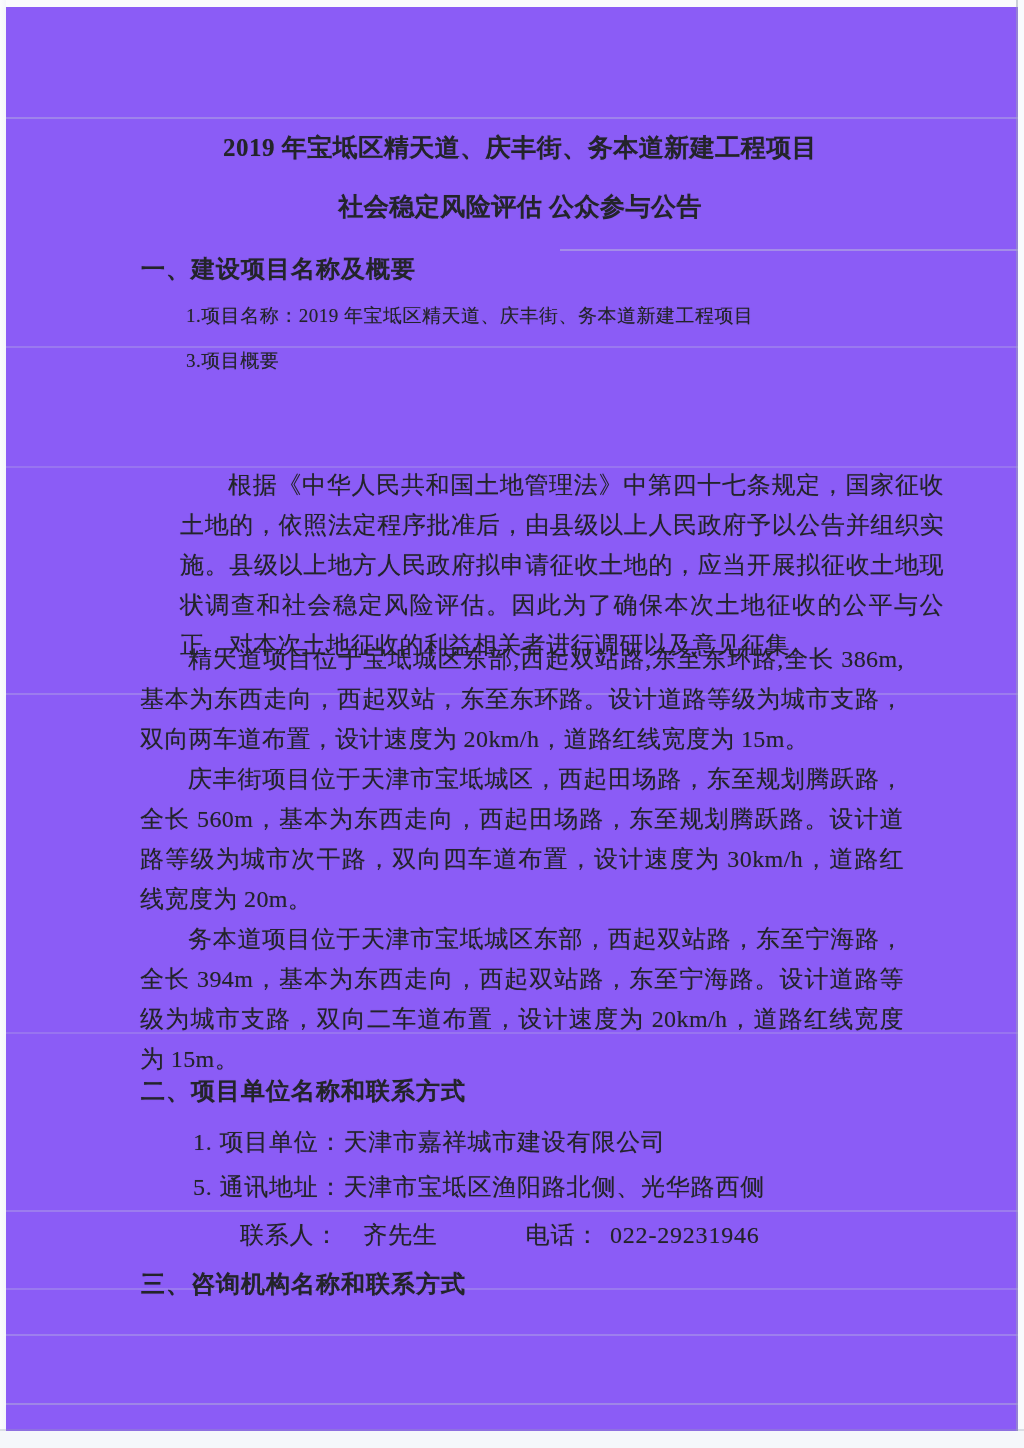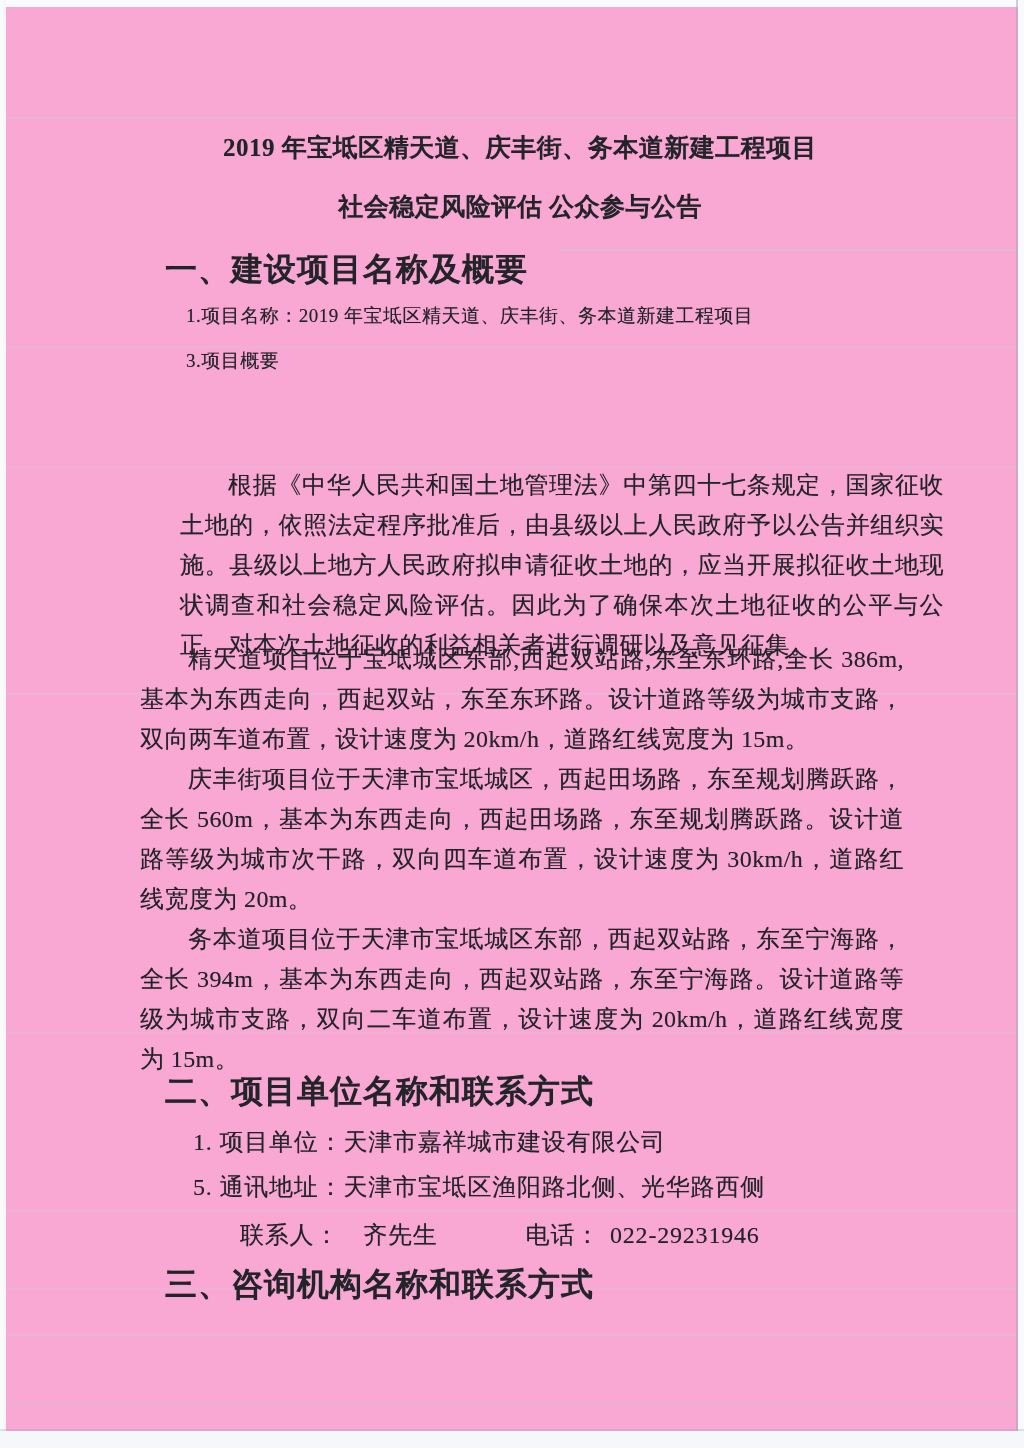--- a/index.html
+++ b/index.html
@@ -12,21 +12,21 @@
     height: 1448px;
     position: relative;
     overflow: hidden;
     font-family: "Liberation Serif", "DejaVu Serif", serif;
   }
   
   .paper {
     position: absolute;
     left: 0; top: 0;
     width: 1024px; height: 1448px;
-    background: #f9a8d4;
+    background: #8b5cf6;
     border-radius: 15px;
   }
   
   .edge-top {
     position: absolute; left: 0; top: 0; width: 1024px; height: 7px;
     background: #fafbfd;
   }
   .edge-left {
     position: absolute; left: 0; top: 0; width: 6px; height: 1448px;
     background: linear-gradient(to right, #fbfcfe, #f4f6fa);
@@ -76,26 +76,25 @@
     font-size: 25px;
     line-height: 34px;
     font-weight: 700;
     letter-spacing: 0.5px;
   }
   .t1 { top: 131px; }
   .t2 { top: 190px; }
   .heading {
     left: 141px;
     width: 770px;
-    font-size: 32px;
+    font-size: 24px;
     line-height: 34px;
     font-weight: 700;
     letter-spacing: 1px;
     white-space: nowrap;
-    margin-left: 24px;
   }
   .h1 { top: 252px; }
   .h2 { top: 1074px; }
   .h3 { top: 1267px; }
   .items {
     left: 186px;
     top: 293px;
     width: 740px;
     font-size: 19px;
     line-height: 45px;

